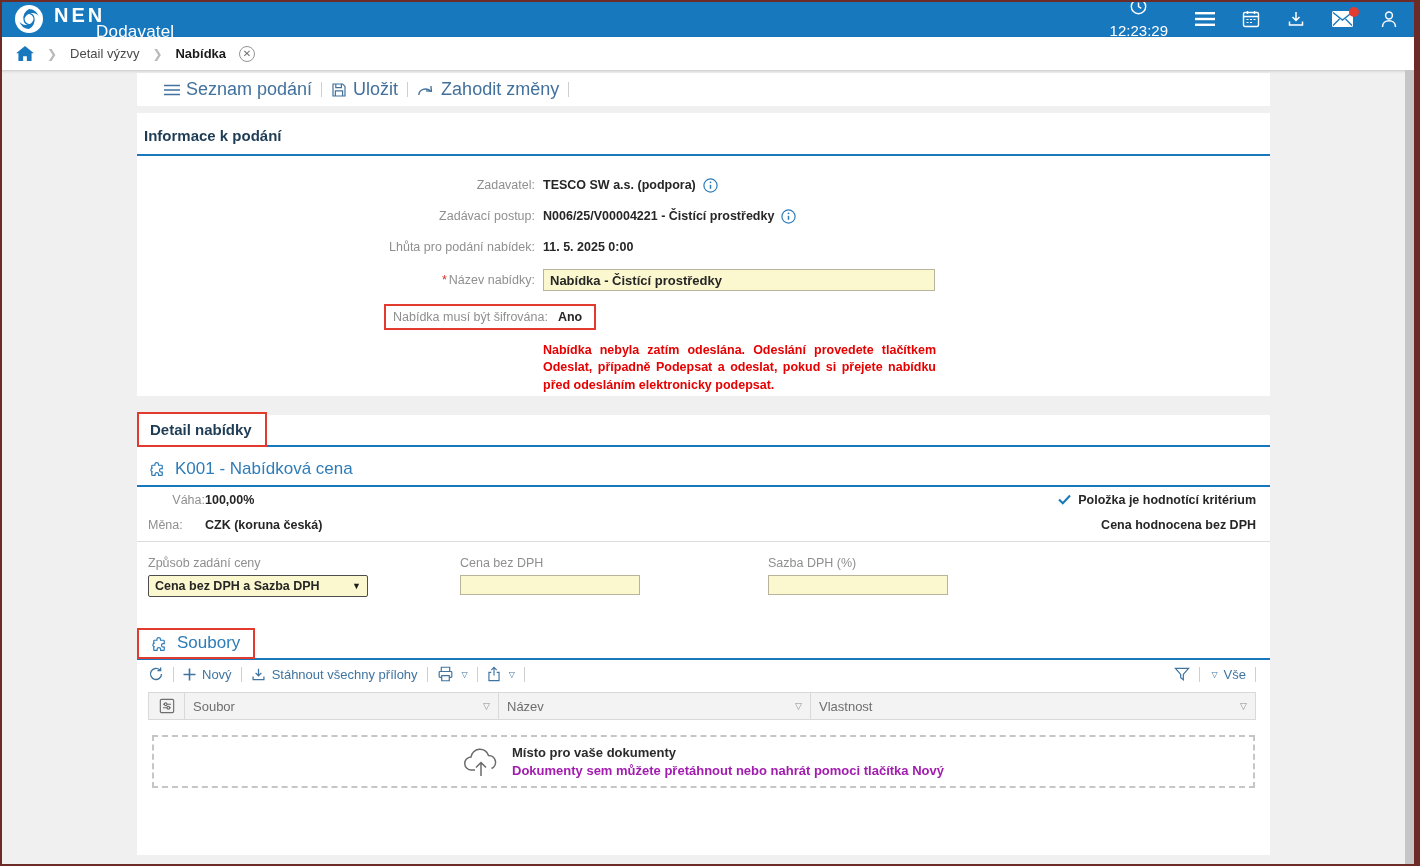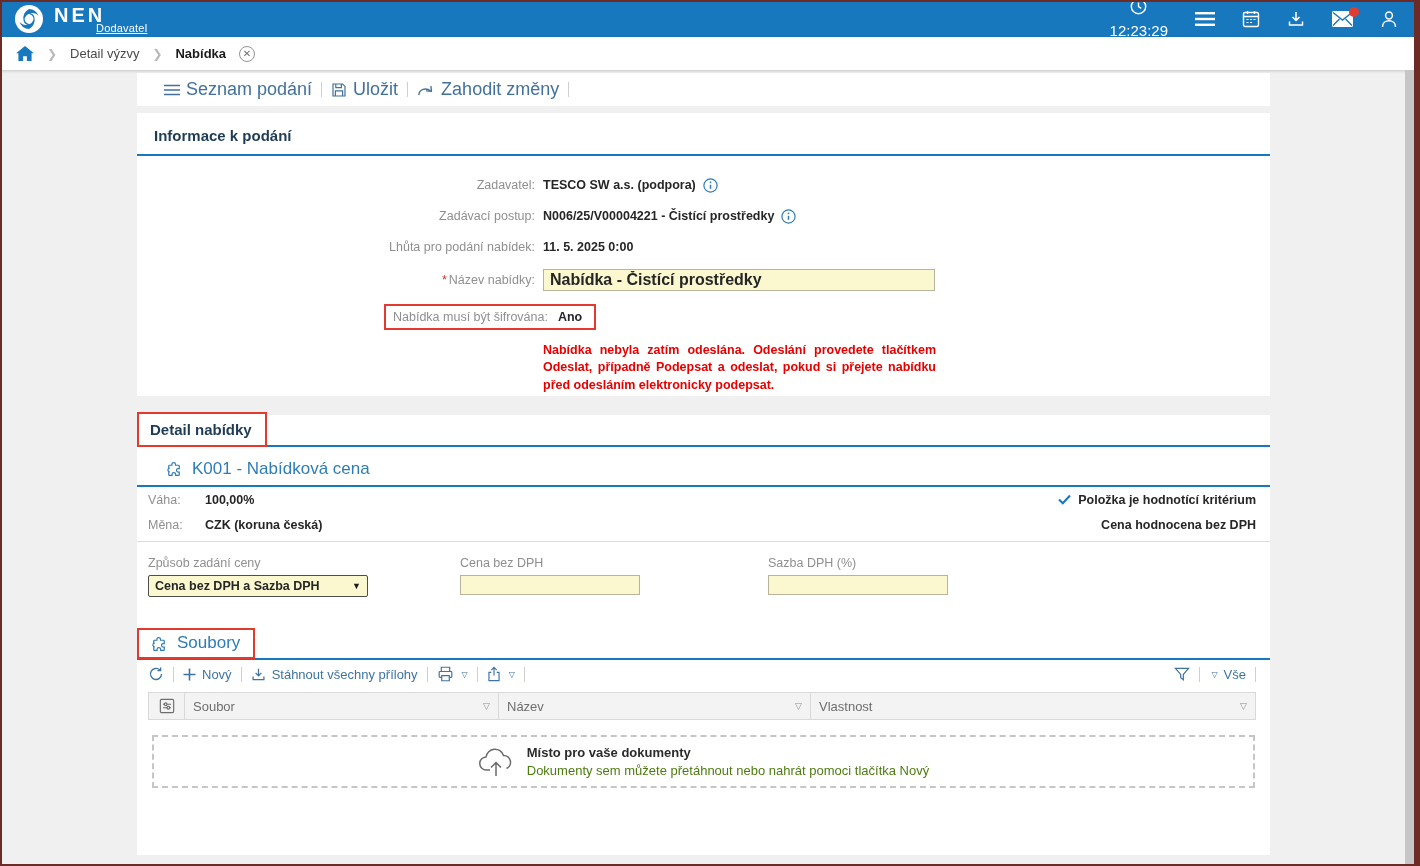--- a/index.html
+++ b/index.html
@@ -10,21 +10,21 @@
   }
   
   .frame { position:absolute; inset:0; border:2px solid #6d2b28; border-right-width:6px; pointer-events:none; z-index:90; }
   .vscroll { position:absolute; top:70px; bottom:2px; right:6px; width:9px; background:#c6c6c6; z-index:80; }
 
   
   .topbar { height:37px; background:#1878be; display:flex; align-items:center; padding:0 22px 0 14px; color:#fff; }
   .brand { position:relative; width:130px; height:37px; display:flex; align-items:center; }
   .logo { width:30px; height:30px; margin-top:1px; }
   .brand-name { position:absolute; left:40px; top:4px; font-size:20px; font-weight:bold; letter-spacing:3px; }
-  .brand-sub { position:absolute; left:82px; top:22px; font-size:11px; letter-spacing:.2px;text-decoration:underline; }
+  .brand-sub { position:absolute; left:82px; top:22px; font-size:17px; letter-spacing:.2px;text-decoration:underline; }
   .topbar-right { margin-left:auto; display:flex; align-items:center; gap:27px; }
   .clockwrap { display:flex; align-items:center; gap:7px; font-size:15px;flex-direction:column; }
   .ticon { display:flex; align-items:center; cursor:pointer; }
   .mailwrap { position:relative; }
   .baddot { position:absolute; top:-4px; right:-6px; width:10px; height:10px; border-radius:50%; background:#e23b30; }
 
   
   .breadcrumb { height:33px; background:#fff; display:flex; align-items:center; padding:0 16px; gap:13px;
                 box-shadow:0 1px 3px rgba(0,0,0,.18); position:relative; z-index:5; font-size:13px; }
   .bc-sep { color:#b9b9b9; font-size:12px; }
@@ -38,44 +38,44 @@
   .card { background:#fff; }
 
   
   .act-bar { margin-top:3px; height:33px; background:#fff; display:flex; align-items:center; padding:0 27px; gap:9px;
              font-size:18px; color:#41719c; }
   .act-item { display:flex; align-items:center; gap:6px; cursor:pointer; }
   .sep { width:1px; height:15px; background:#cfcfcf; }
 
   
   .info-card { margin-top:7px; height:283px; }
-  .card-head { padding:14px 17px 10px; border-bottom:2px solid #1878be; font-size:15px; font-weight:bold; color:#1f3c55; }
+  .card-head { padding:14px 7px 10px; border-bottom:2px solid #1878be; font-size:15px; font-weight:bold; color:#1f3c55; }
   .info-fields { padding:20px 0 0 11px; }
   .frow { display:flex; align-items:center; min-height:18px; margin-bottom:13px; font-size:12.5px; }
   .flabel { width:387px; text-align:right; color:#8f8f8f; flex-shrink:0; }
   .fvalue { margin-left:8px; font-weight:bold; color:#262626; display:flex; align-items:center; gap:7px; }
   .req { color:#d22d22; margin-right:2px; }
   .yinput { background:#fbf7cf; border:1px solid #b7b49b; height:22px; font-family:inherit;
-            font-size:16px; font-weight:bold; color:#262626; padding:0 6px; }
+            font-size:13px; font-weight:bold; color:#262626; padding:0 6px; }
   .name-input { width:392px; margin-left:8px; }
   .redbox-row { margin-left:236px; display:inline-flex; align-items:center; gap:10px;
                 border:2px solid #e23a2e; padding:4px 12px 4px 7px; font-size:12.5px; }
   .redbox-row .lab { color:#8f8f8f; }
   .redbox-row .val { font-weight:bold; }
   .warning { margin:12px 0 0 395px; width:393px; color:#e60000; font-weight:bold; font-size:12.5px;
              line-height:1.38; text-align:justify; }
 
   
   .detail-card { margin-top:19px; height:440px; position:relative; }
   .detail-head { height:32px; border-bottom:2px solid #1878be; position:relative; }
   .red-title { position:absolute; left:0; top:-3px; border:2px solid #e23a2e; padding:7px 13px 7px 11px;
                font-size:15px; font-weight:bold; color:#1f3c55; background:#fff; white-space:nowrap; }
   .sec-head { margin:12px 11px 0; padding-bottom:6px; border-bottom:2px solid #1878be; display:flex;
               align-items:center; gap:9px; color:#2e7cb8; font-size:17px;
-              margin-left:0; margin-right:0; padding-left:28px; }
+              margin-left:0; margin-right:0; padding-left:11px; }
   .krow { display:flex; justify-content:space-between; align-items:center; height:25px; padding:0 14px 0 11px; font-size:12.5px; }
   .krow .kl { color:#8f8f8f; width:57px; }
   .krow .kv { font-weight:bold; }
   .krow .kright { font-weight:bold; display:flex; align-items:center; gap:7px; }
   .hr-light { border:none; border-top:1px solid #dcdcdc; margin:4px 0 0; }
   .formgrid { display:grid; grid-template-columns:312px 308px 308px 1fr; padding:14px 11px 0; }
   .fcell .clabel { color:#8f8f8f; font-size:12.5px; margin-bottom:5px; }
   .selectbox { width:220px; height:22px; background:#fbf7cf; border:1px solid #4d4d4d; border-radius:2px;
                display:flex; align-items:center; justify-content:space-between; padding:0 6px;
                font-size:12.5px; font-weight:bold; cursor:pointer; }
@@ -97,21 +97,21 @@
             border:1px solid #d9d9d9; font-size:13px; color:#6e6e6e; }
   .fth { display:flex; align-items:center; padding:0 8px; border-right:1px solid #d9d9d9; }
   .fth:last-child { border-right:none; }
   .fth-icon { width:36px; justify-content:center; }
   .fth-soubor { width:314px; } .fth-nazev { width:312px; } .fth-vlastnost { flex:1; }
   .fth .colcar { margin-left:auto; font-size:9px; color:#8a8a8a; }
 
   .dropzone { margin:15px 15px 0; height:53px; border:2px dashed #c6c6c6; display:flex; align-items:center;
               justify-content:center; gap:13px; }
   .dz-text .dz-title { font-size:13px; font-weight:bold; color:#2b2b2b; }
-  .dz-text .dz-sub { font-size:13px; color:#4d7c0f; margin-top:3px; }
+  .dz-text .dz-sub { font-size:13px; color:#a21caf; margin-top:3px;font-weight:bold; }
   svg { display:block; }
 </style>
 </head>
 <body>
 
 <header class="topbar">
   <div class="brand">
     <svg class="logo" viewBox="0 0 30 30">
       <circle cx="15" cy="15" r="14" fill="#fff"></circle>
       <path d="M15 5 a10 10 0 0 1 9.6 7.2 a8 8 0 0 0 -14 2.4 a5.4 5.4 0 0 0 8.8 4.2 a5.5 5.5 0 0 1 -9.9 -2.8 A10 10 0 0 1 15 5 z" fill="#1878be"></path>
@@ -255,21 +255,21 @@
     </div>
 
     <div class="sec-head">
       <svg width="18" height="18" viewBox="0 0 24 24" fill="none" stroke="#2e7cb8" stroke-width="1.6">
         <path d="M9.2 5.8 a2.4 2.4 0 0 1 4.8 0 V7 h4 a1 1 0 0 1 1 1 v3.4 h-1.3 a2.4 2.4 0 0 0 0 4.8 H19 V19.6 a1 1 0 0 1 -1 1 h-3.8 v-1.3 a2.4 2.4 0 0 0 -4.8 0 v1.3 H6 a1 1 0 0 1 -1 -1 v-3.9 h1.3 a2.4 2.4 0 0 1 0 -4.8 H5 V8 a1 1 0 0 1 1 -1 h3.2 z"></path>
       </svg>
       <span>K001 - Nabídková cena</span>
     </div>
 
     <div class="krow">
-      <span style="display:flex;">
+      <span style="display:flex;text-align:right;">
         <span class="kl">Váha:</span>
         <span class="kv">100,00%</span>
       </span>
       <span class="kright">
         <svg width="13" height="11" viewBox="0 0 13 11" fill="none" stroke="#1878be" stroke-width="2">
           <path d="M1 5.5 L4.8 9.3 L12 1.5"></path>
         </svg>
         <span>Položka je hodnotící kritérium</span>
       </span>
     </div>

